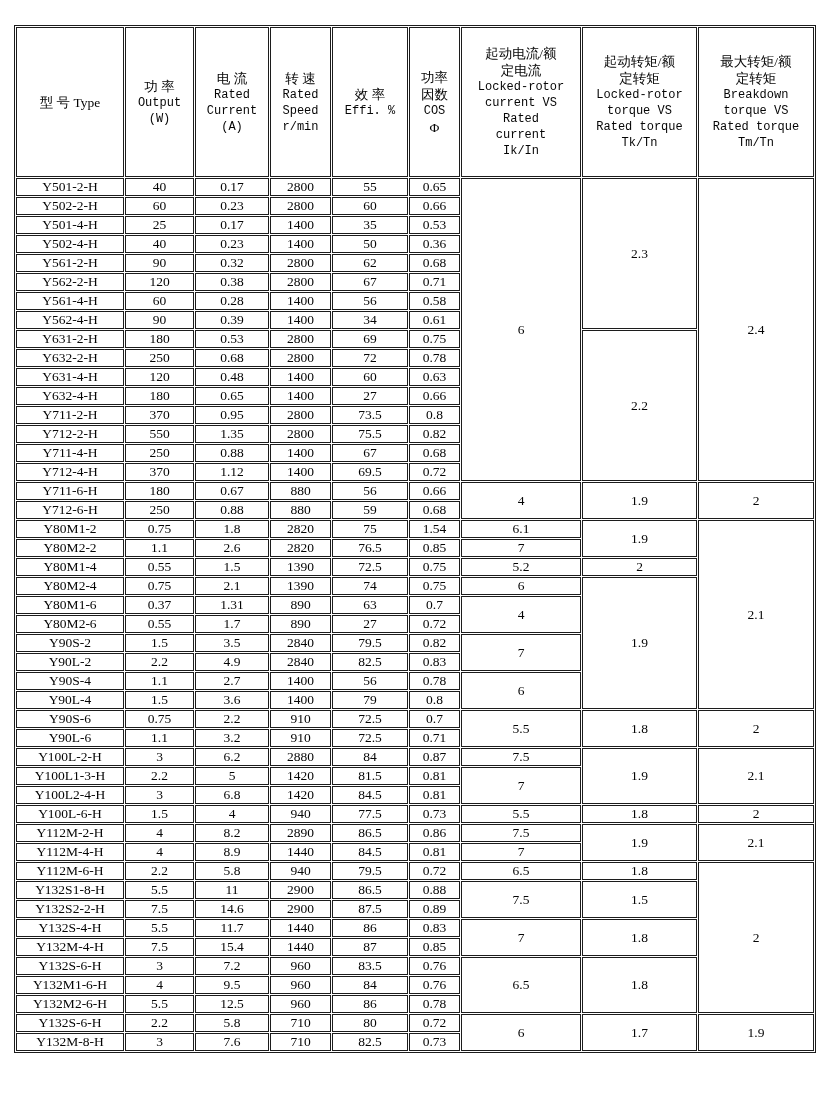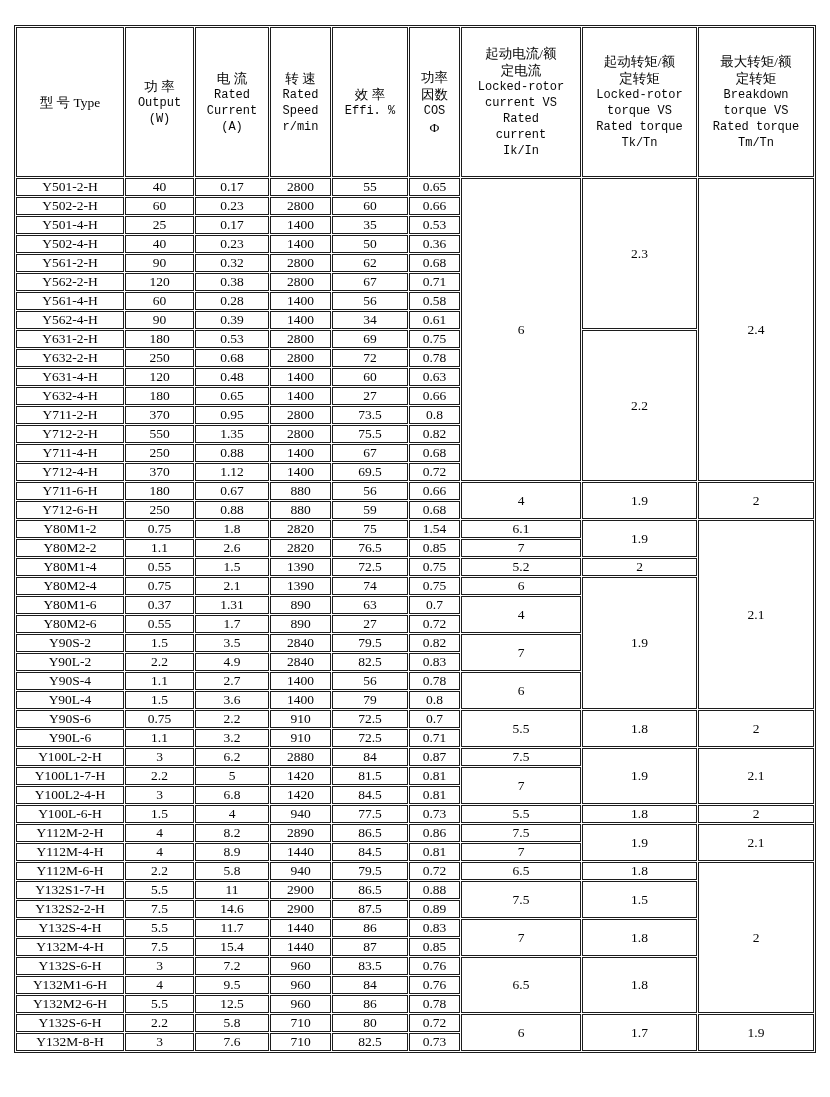--- a/index.html
+++ b/index.html
@@ -397,21 +397,21 @@
           <td>3</td>
           <td>6.2</td>
           <td>2880</td>
           <td>84</td>
           <td>0.87</td>
           <td rowspan="1">7.5</td>
           <td rowspan="3">1.9</td>
           <td rowspan="3">2.1</td>
         </tr>
         <tr>
-          <td>Y100L1-7-H</td>
+          <td>Y100L1-3-H</td>
           <td>2.2</td>
           <td>5</td>
           <td>1420</td>
           <td>81.5</td>
           <td>0.81</td>
           <td rowspan="2">7</td>
         </tr>
         <tr>
           <td>Y100L2-4-H</td>
           <td>3</td>
@@ -456,21 +456,21 @@
           <td>2.2</td>
           <td>5.8</td>
           <td>940</td>
           <td>79.5</td>
           <td>0.72</td>
           <td rowspan="1">6.5</td>
           <td rowspan="1">1.8</td>
           <td rowspan="8">2</td>
         </tr>
         <tr>
-          <td>Y132S1-7-H</td>
+          <td>Y132S1-8-H</td>
           <td>5.5</td>
           <td>11</td>
           <td>2900</td>
           <td>86.5</td>
           <td>0.88</td>
           <td rowspan="2">7.5</td>
           <td rowspan="2">1.5</td>
         </tr>
         <tr>
           <td>Y132S2-2-H</td>

